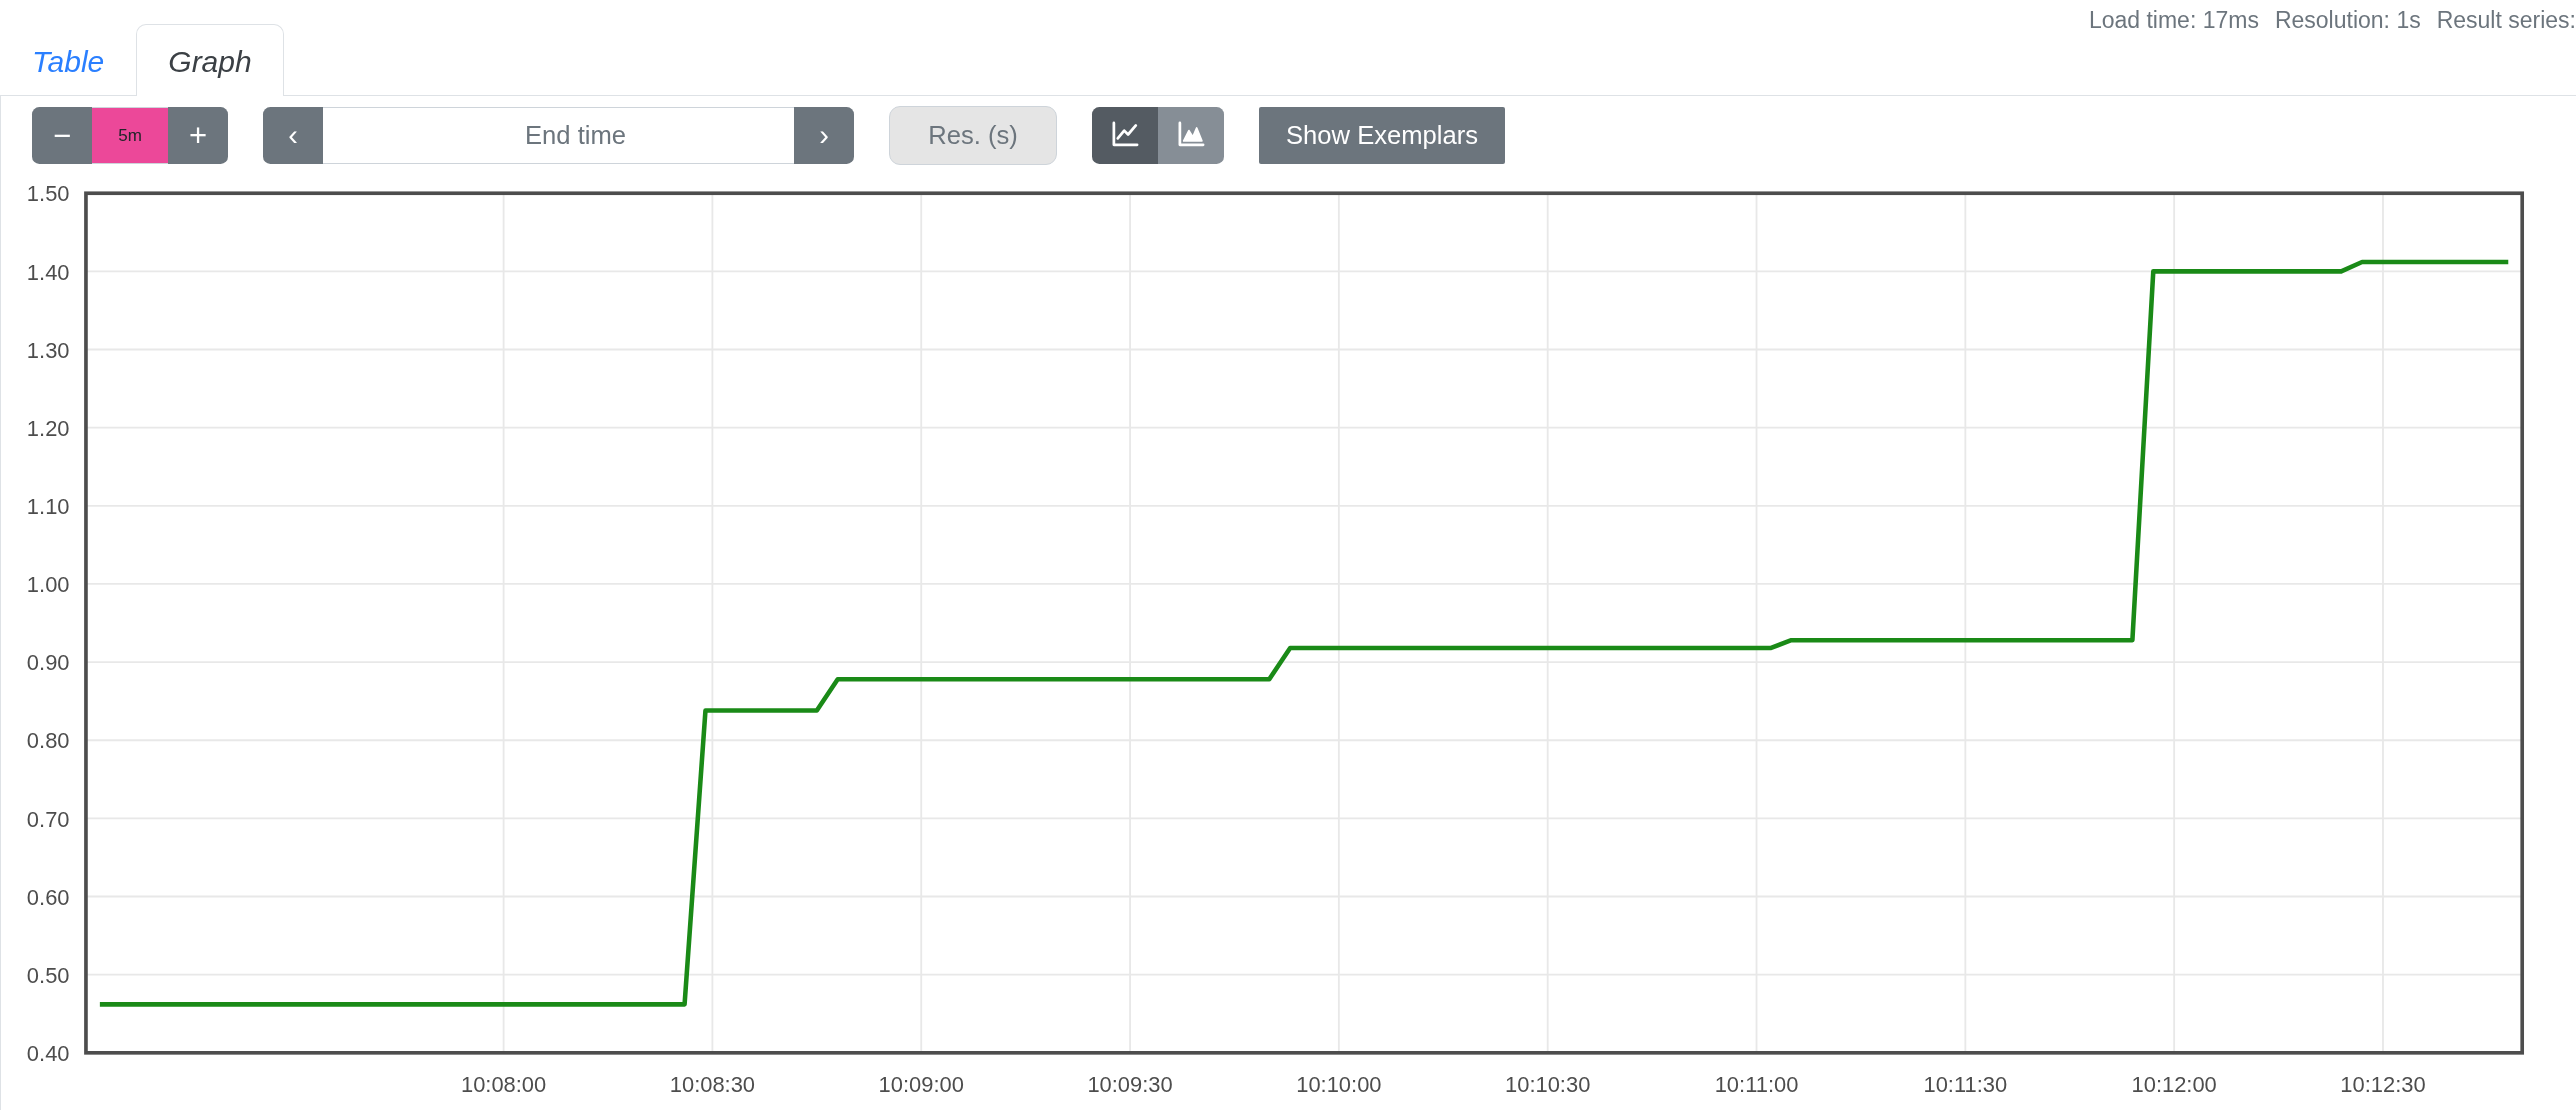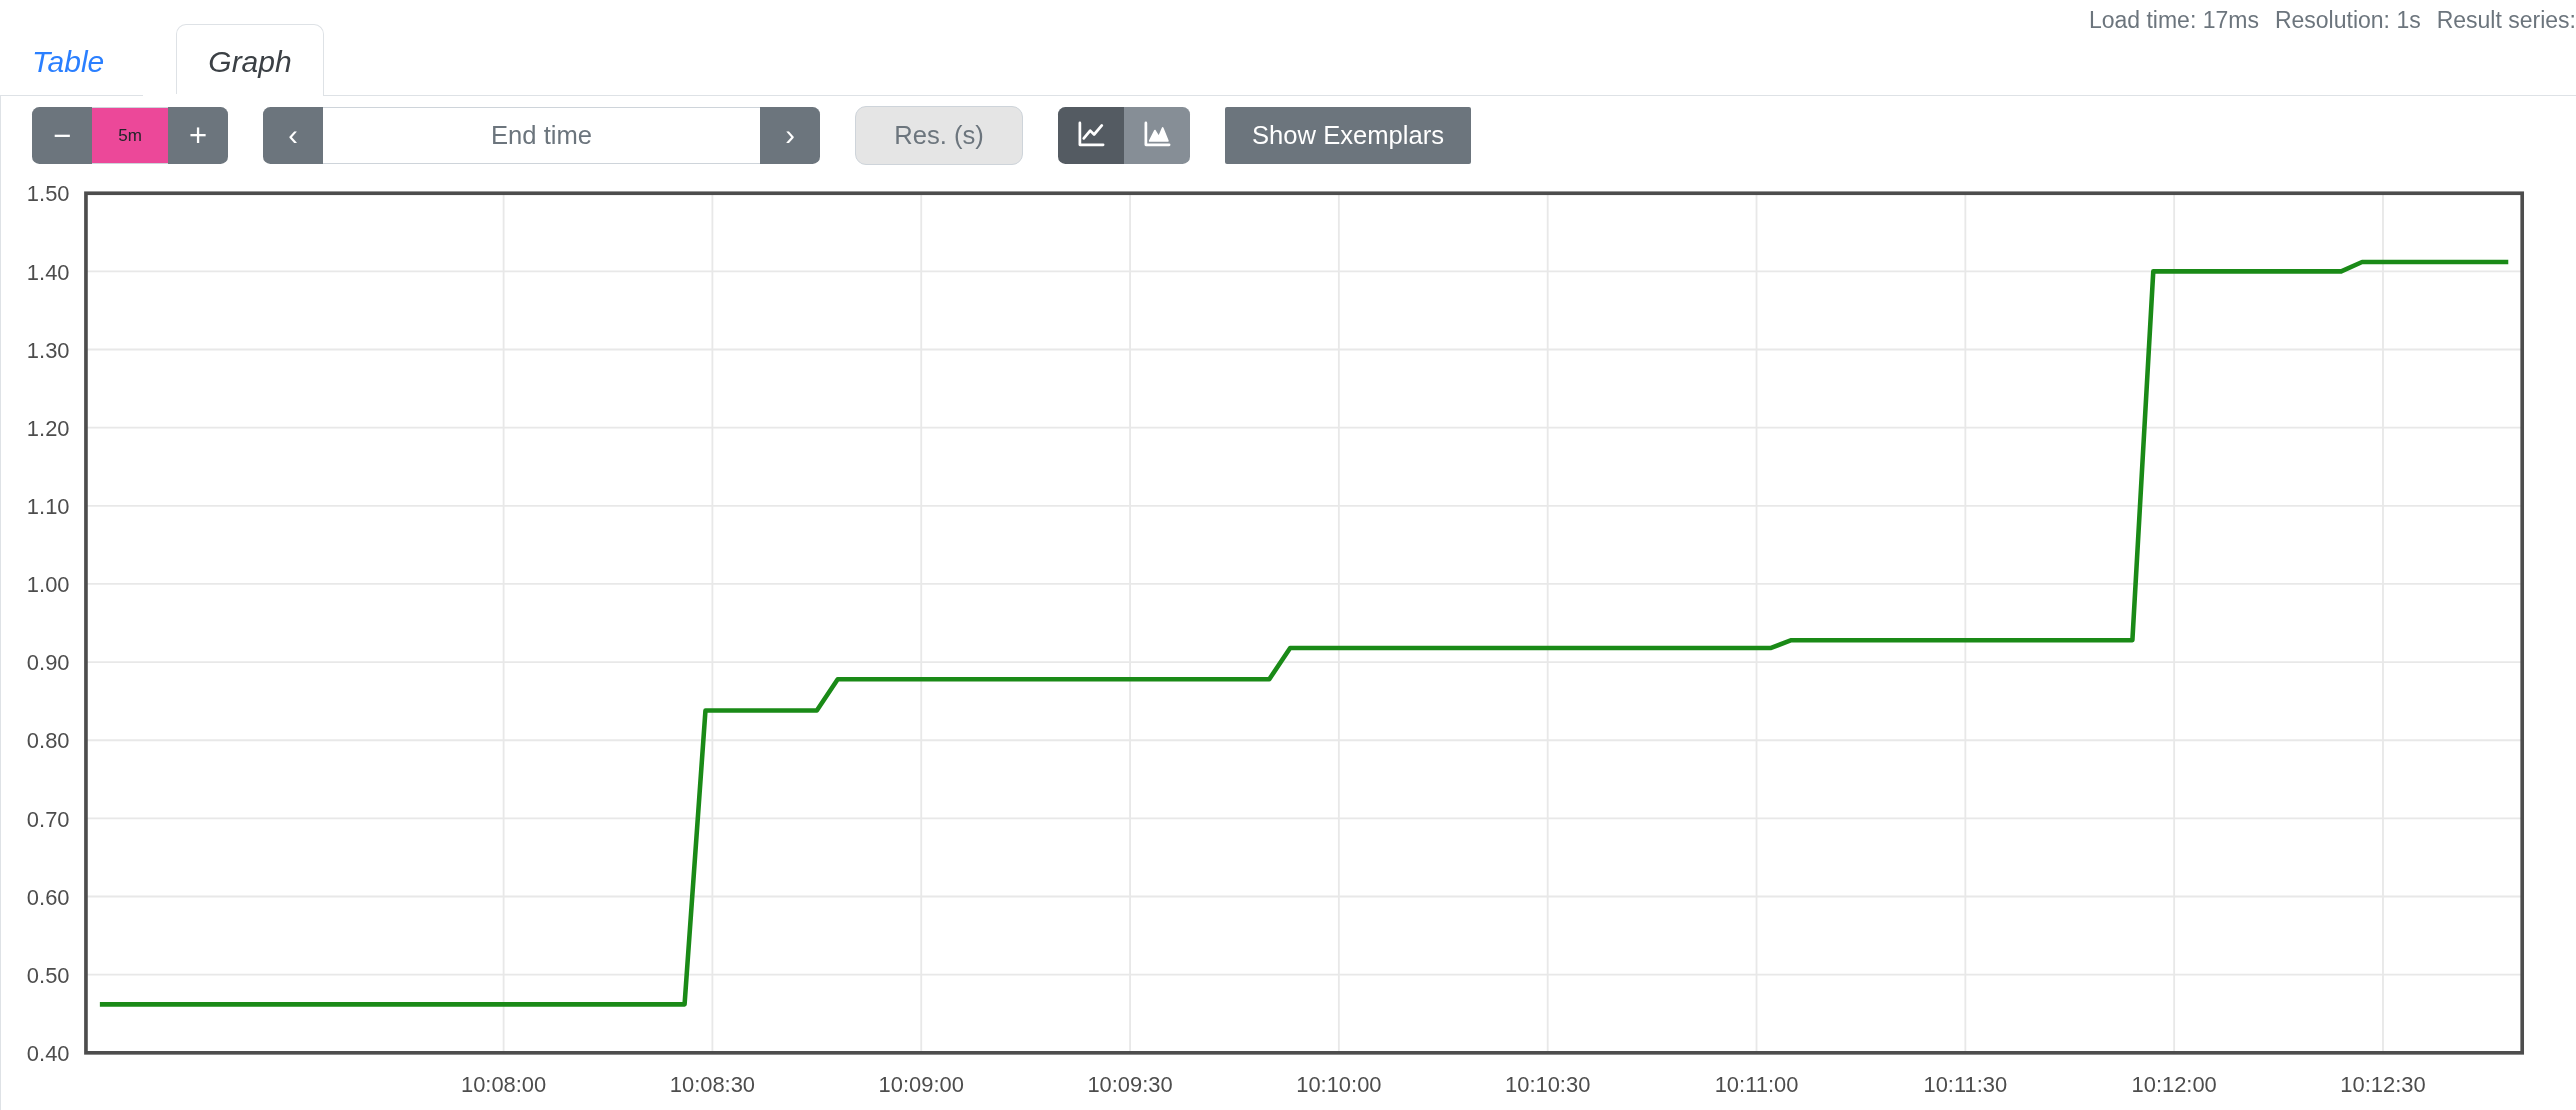--- a/index.html
+++ b/index.html
@@ -49,21 +49,20 @@
     box-sizing: border-box;
     font-style: italic;
   }
   .tab.inactive { color: #2a7fff; }
   .tab.active {
     color: #3b4045;
     background: #ffffff;
     border-color: #dee2e6;
     position: relative;
     z-index: 3;
-    margin-left: 40px;
   }
   .tab-underline {
     position: absolute;
     left: 0;
     top: 95px;
     width: 2576px;
     height: 0.9px;
     background: #dee2e6;
     z-index: 1;
   }
@@ -136,20 +135,21 @@
     width: 437px;
     background: #ffffff;
     border-top: 0.9px solid #ced4da;
     border-bottom: 0.9px solid #ced4da;
     color: #6c757d;
     font-size: 25.6px;
     display: flex;
     align-items: center;
     justify-content: center;
     text-align: center;
+    padding-left: 34px;
   }
 
   
   .res-input {
     width: 166px;
     height: 57px;
     background: #e5e5e5;
     border: 0.9px solid #ced4da;
     border-radius: 11px;
     color: #6c757d;

